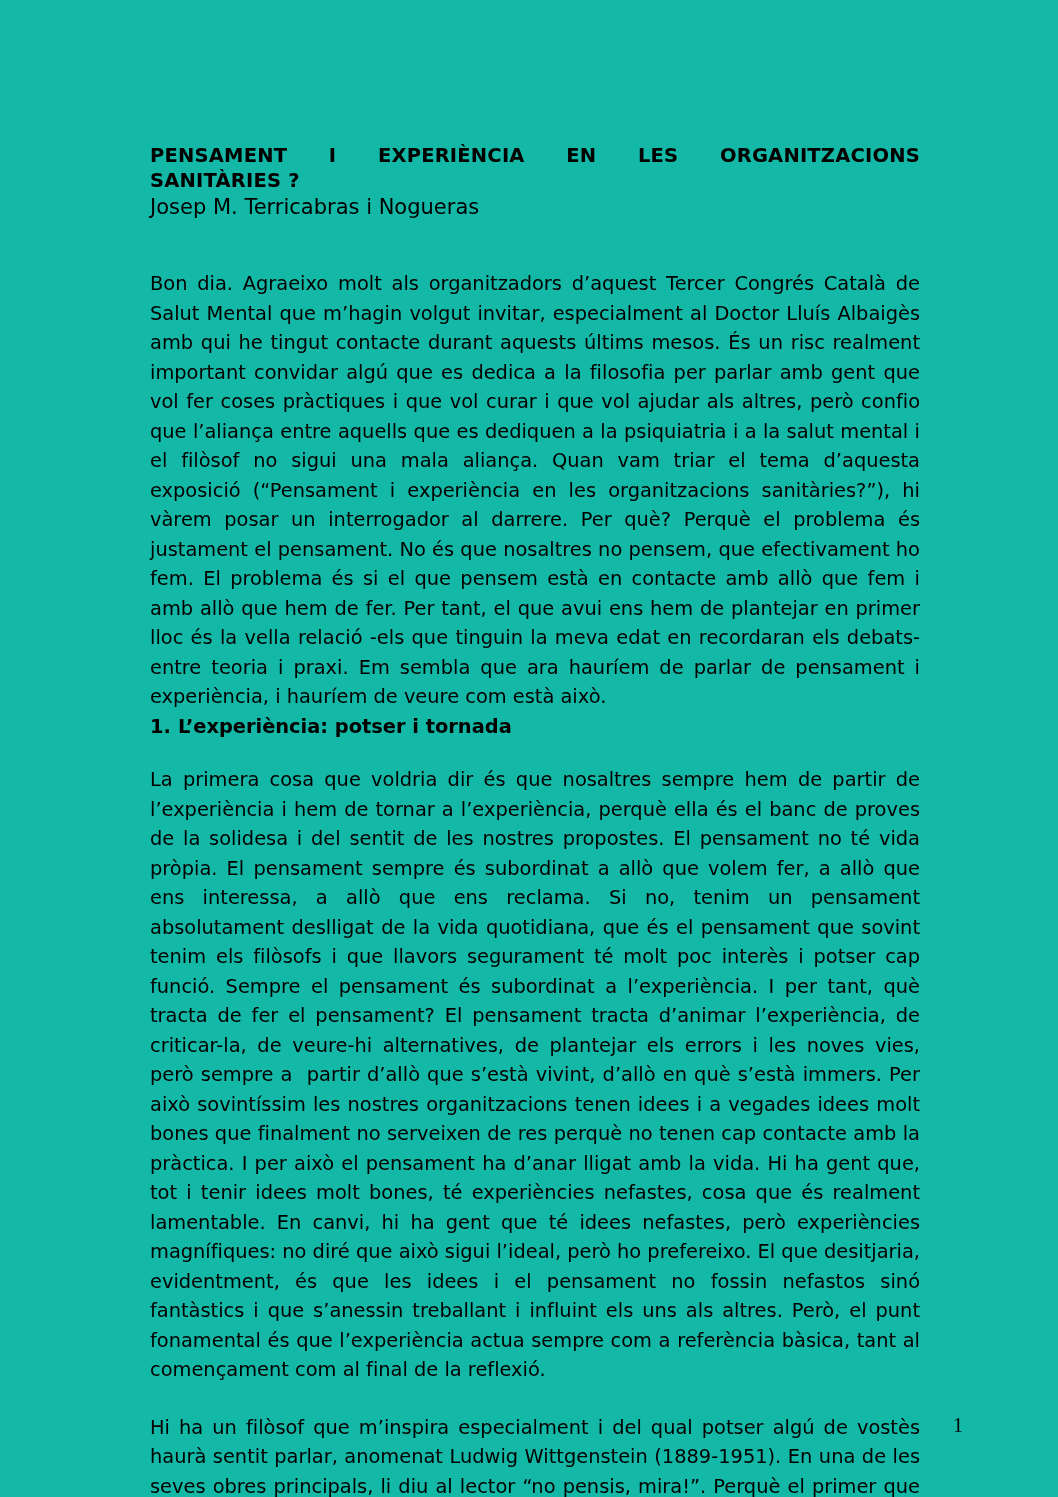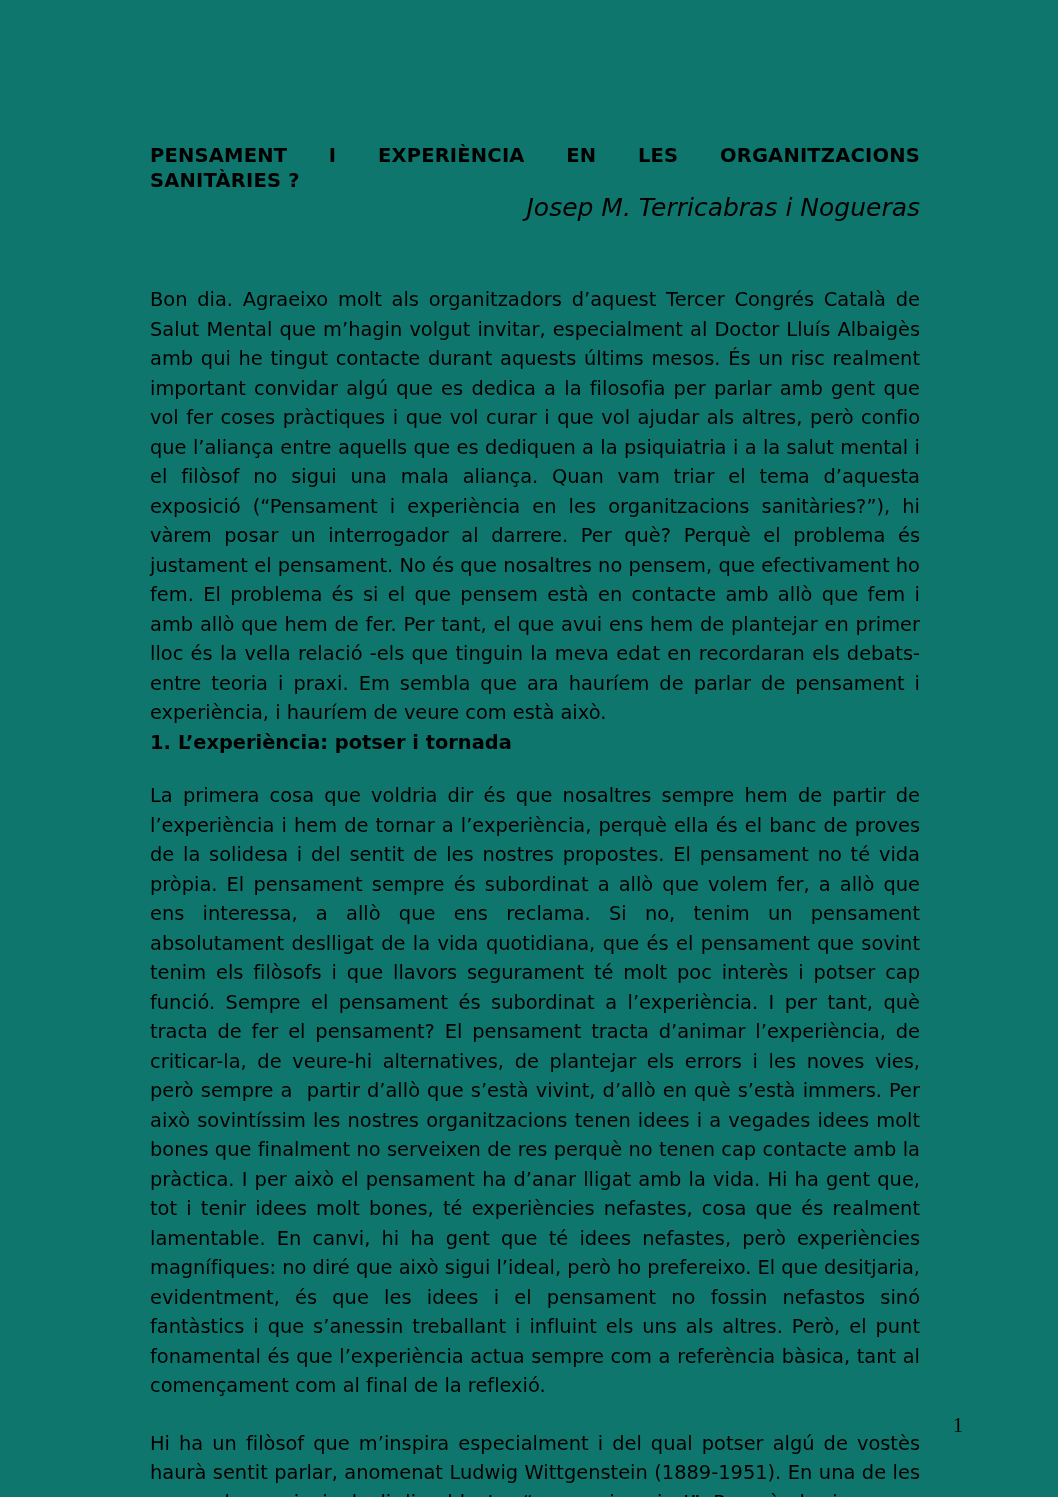--- a/index.html
+++ b/index.html
@@ -10,21 +10,21 @@
   }
   body {
     font-family: "DejaVu Sans", sans-serif;
     color: #000000;
   }
   .page {
     position: relative;
     width: 1058px;
     height: 1497px;
     margin: 0 auto;
-    background: #0f766e;
+    background: #14b8a6;
     overflow: hidden;
     box-sizing: border-box;
   }
   .content {
     position: absolute;
     left: 150px;
     top: 143px;
     width: 770px;
   }
   .doc-title {
@@ -35,35 +35,34 @@
     text-align-last: justify;
     margin: 0;
     letter-spacing: 0.2px;
   }
   .doc-title .title-line-2 {
     display: block;
     text-align: center;
     text-align-last: left;
   }
   .doc-author {
-    font-size: 25px;
-    font-style: italic;
+    font-size: 21px;
     line-height: 27px;
     margin: 1px 0 0 0;
-    text-align: right;
+    text-align: left;
   }
   .body-par {
     font-size: 19.4px;
     line-height: 29.5px;
     text-align: justify;
     text-align-last: left;
     margin: 0;
     white-space: pre-wrap;
   }
-  .gap-before-p1 { margin-top: 64px; }
+  .gap-before-p1 { margin-top: 48px; }
   .gap-before-h1 { margin-top: 30px; }
   .gap-before-p2 { margin-top: 24px; }
   .gap-before-p3 { margin-top: 28px; }
 
   .section-heading {
     font-size: 19.4px;
     font-weight: bold;
     line-height: 29.5px;
     margin: 0;
     display: flex;

